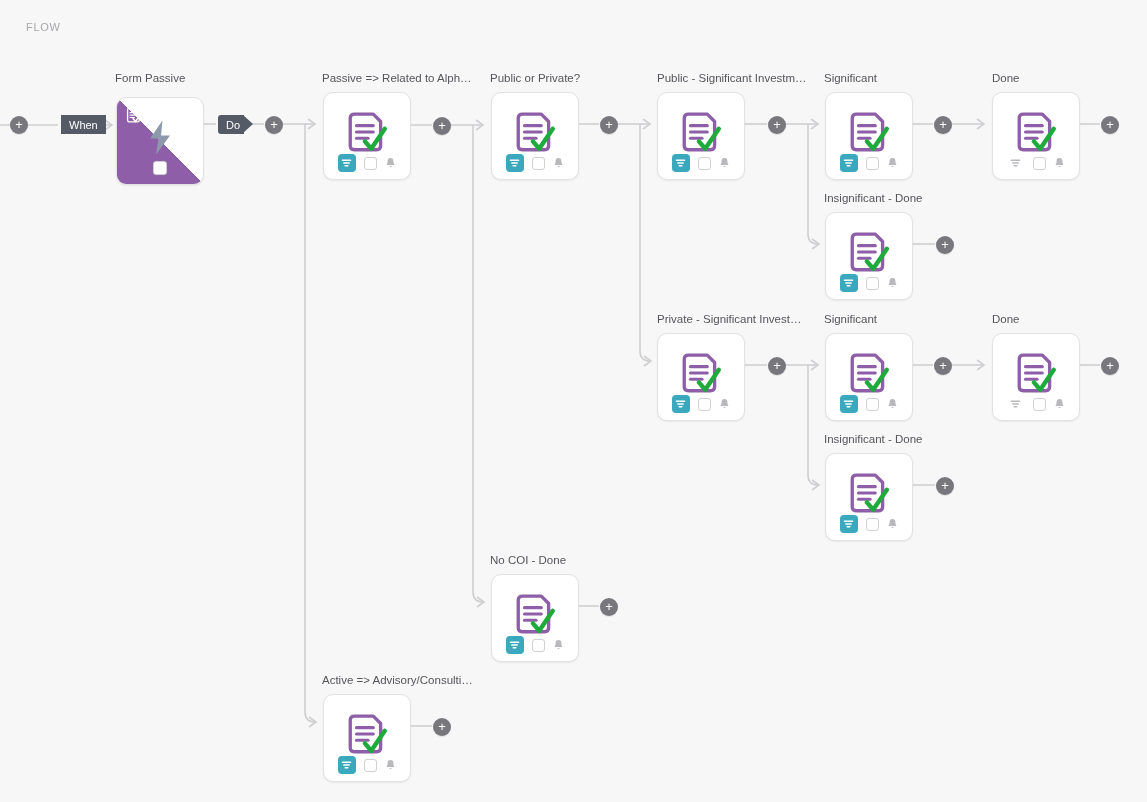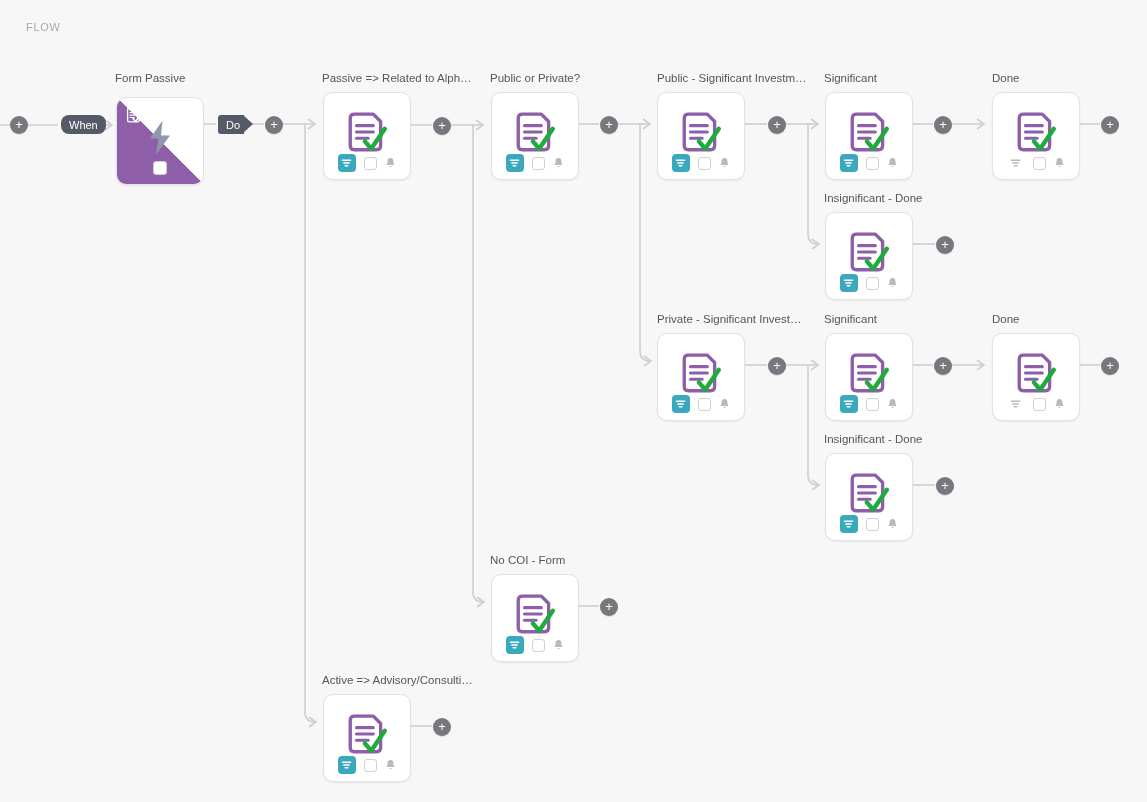--- a/index.html
+++ b/index.html
@@ -28,21 +28,21 @@
     display:flex; align-items:center; justify-content:center;
     font-size:13px; line-height:1; font-family:"Liberation Sans", sans-serif;
     box-shadow:0 1px 1px rgba(0,0,0,.10);
   }
   .plus span { position:relative; top:-1px; font-weight:400; }
 
   
   .chip {
     position:absolute; height:19px; background:#545a66; color:#fff;
     font-size:11px; display:flex; align-items:center; justify-content:center;
-    border-radius:8px; padding:0 8px; cursor:pointer;
+    border-radius:0; padding:0 8px; cursor:pointer;
   }
   .chip.do {
     border-radius:3px 0 0 3px; padding-right:4px;
   }
   .chip.do::after {
     content:""; position:absolute; right:-9px; top:0;
     border-top:9.5px solid transparent; border-bottom:9.5px solid transparent;
     border-left:10px solid #545a66;
   }
 
@@ -423,21 +423,21 @@
           </div>
           <div class="chk"></div>
           <div class="bell">
             <svg width="11" height="12" viewBox="0 0 12 13">
               <path d="M6 1 C8 1 9.2 2.4 9.2 4.3 C9.2 7 10 8.2 10.5 8.8 H1.5 C2 8.2 2.8 7 2.8 4.3 C2.8 2.4 4 1 6 1 Z" fill="#b9b9bd"></path>
               <path d="M4.6 9.8 A1.5 1.5 0 0 0 7.4 9.8 Z" fill="#b9b9bd"></path>
             </svg>
           </div>
         </div>
       </div>
-      <div class="node-label" style="left: 490px; top: 554px; max-width: 152px;">No COI - Form</div>
+      <div class="node-label" style="left: 490px; top: 554px; max-width: 152px;">No COI - Done</div>
       <div class="card" style="left: 491px; top: 574px;">
         <div class="doc-icon"><svg width="44" height="44" viewBox="0 0 40 42">
             <path d="M8 3 H26 L33 10 V33 Q33 37 29 37 H8 Q4 37 4 33 V7 Q4 3 8 3 Z" fill="none" stroke="#8e5fa8" stroke-width="3.2" stroke-linejoin="round"></path>
             <line x1="10" y1="14" x2="26" y2="14" stroke="#8e5fa8" stroke-width="3" stroke-linecap="round"></line>
             <line x1="10" y1="20" x2="26" y2="20" stroke="#8e5fa8" stroke-width="3" stroke-linecap="round"></line>
             <line x1="10" y1="26" x2="21" y2="26" stroke="#8e5fa8" stroke-width="3" stroke-linecap="round"></line>
             <path d="M18 29 L24 36 L37 17" fill="none" stroke="#1faa3c" stroke-width="4.2" stroke-linecap="round" stroke-linejoin="round"></path>
           </svg></div>
         <div class="card-footer">
           <div class="badge">

